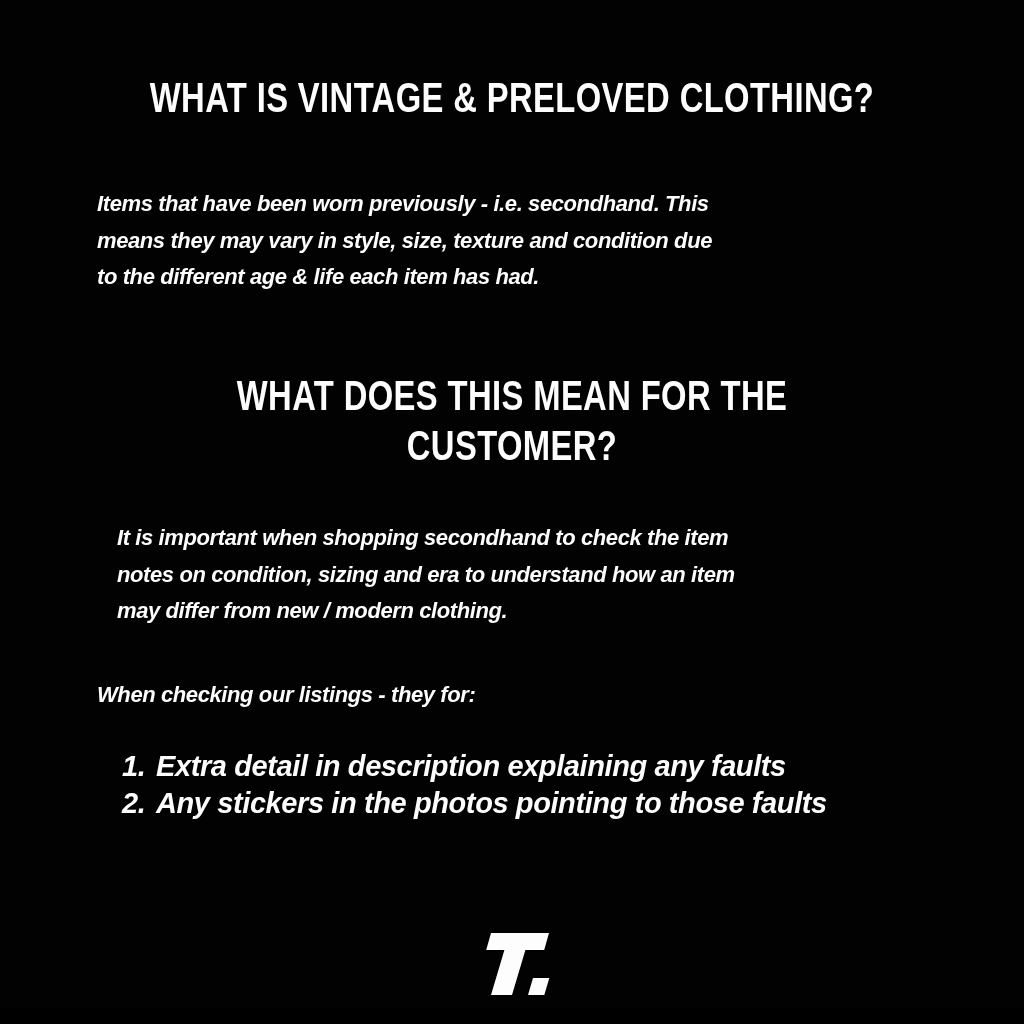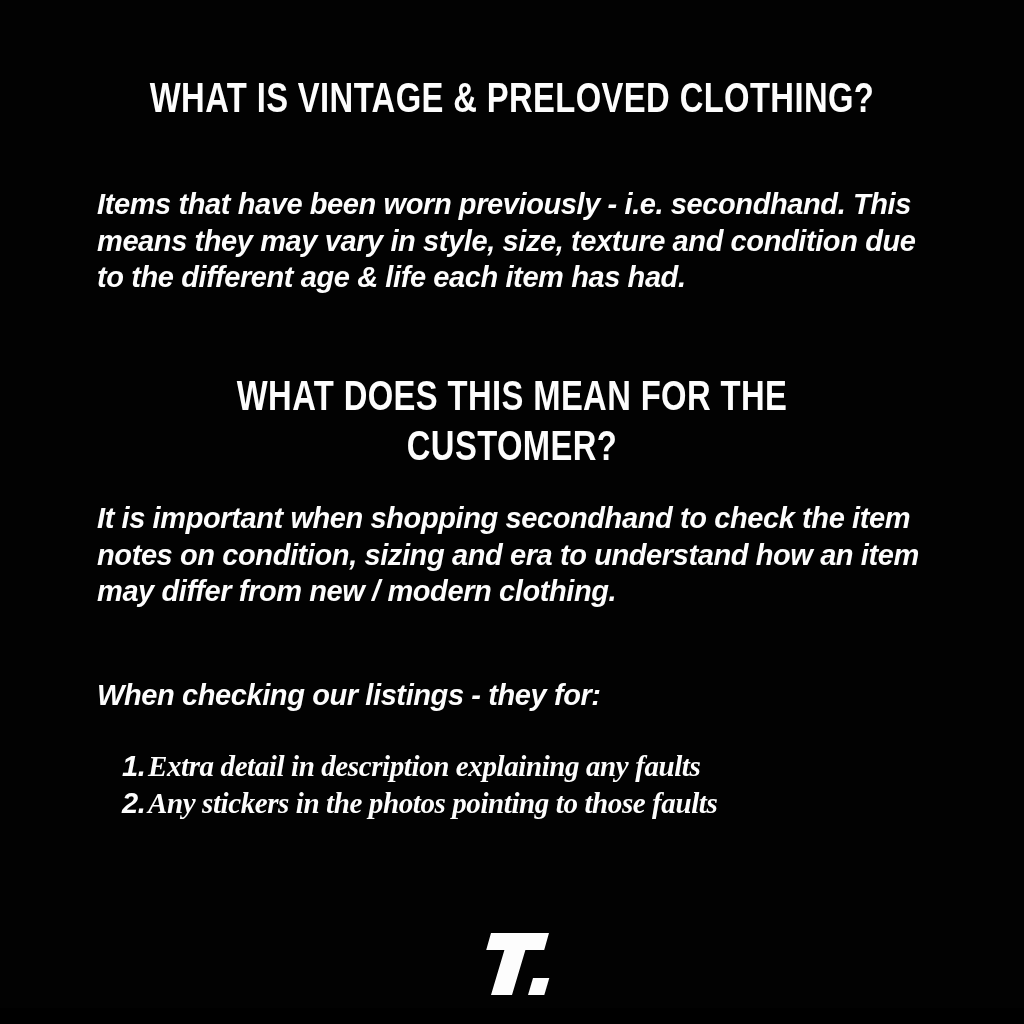--- a/index.html
+++ b/index.html
@@ -44,31 +44,31 @@
     letter-spacing: 0.5px;
     white-space: pre-line;
     transform: scaleX(0.78);
     transform-origin: 50% 50%;
     color: #fdfdfd;
   }
 
   .body-text {
     position: absolute;
     left: 97px;
-    font-size: 29px;
+    font-size: 22px;
     line-height: 36.5px;
     font-weight: bold;
     font-style: italic;
     letter-spacing: -0.4px;
     white-space: pre;
     color: #fdfdfd;
   }
 
   .intro-para    { top: 186px; }
-  .customer-para { top: 500px; }
+  .customer-para { top: 520px; margin-left: 20px; }
   .listings-para { top: 677px; }
 
   .checklist {
     position: absolute;
     left: 122px;
     top: 748px;
     list-style: none;
   }
   .checklist-row {
     display: flex;
@@ -77,22 +77,22 @@
     font-weight: bold;
     font-style: italic;
     letter-spacing: -0.4px;
     color: #fdfdfd;
   }
   .checklist-num {
     width: 26px;
     flex: 0 0 auto;
   }
   .checklist-text {
+    margin-left: 8px;
     white-space: pre;
-    font-family: Liberation Serif, serif;
   }
 
   .logo {
     position: absolute;
     left: 472px;
     top: 933px;
     width: 82px;
     height: 62px;
   }
   .logo svg { display: block; width: 82px; height: 62px; }

